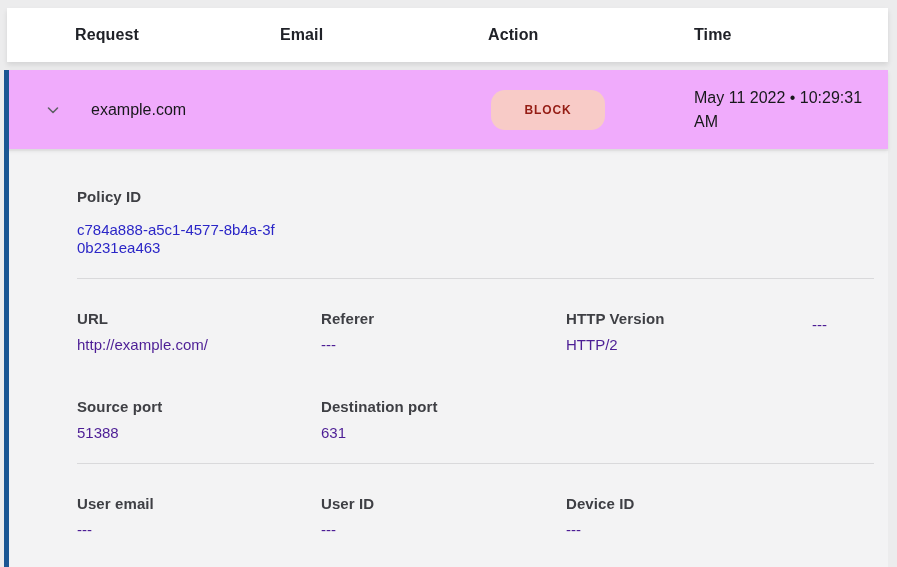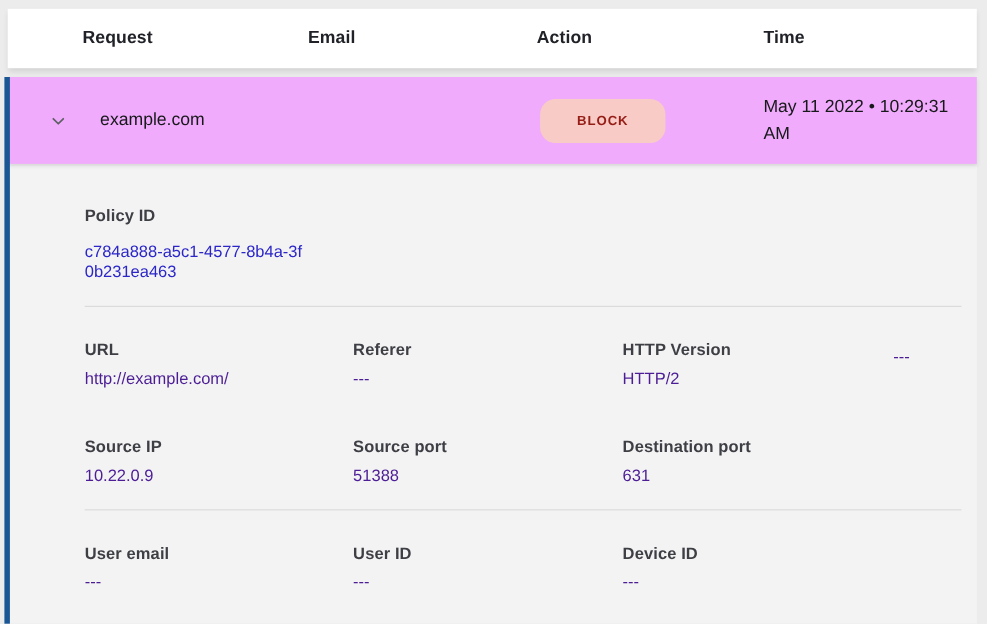--- a/index.html
+++ b/index.html
@@ -164,24 +164,20 @@
         <div class="field-label">HTTP Version</div>
         <div class="field-value">HTTP/2</div>
       </div>
       <div>
         <div class="field-value">---</div>
       </div>
     </div>
 
     <div class="fields-row second">
       <div>
-        <div class="field-label">Source IP</div>
-        <div class="field-value">10.22.0.9</div>
-      </div>
-      <div>
         <div class="field-label">Source port</div>
         <div class="field-value">51388</div>
       </div>
       <div>
         <div class="field-label">Destination port</div>
         <div class="field-value">631</div>
       </div>
     </div>
 
     <hr class="divider after-fields">

